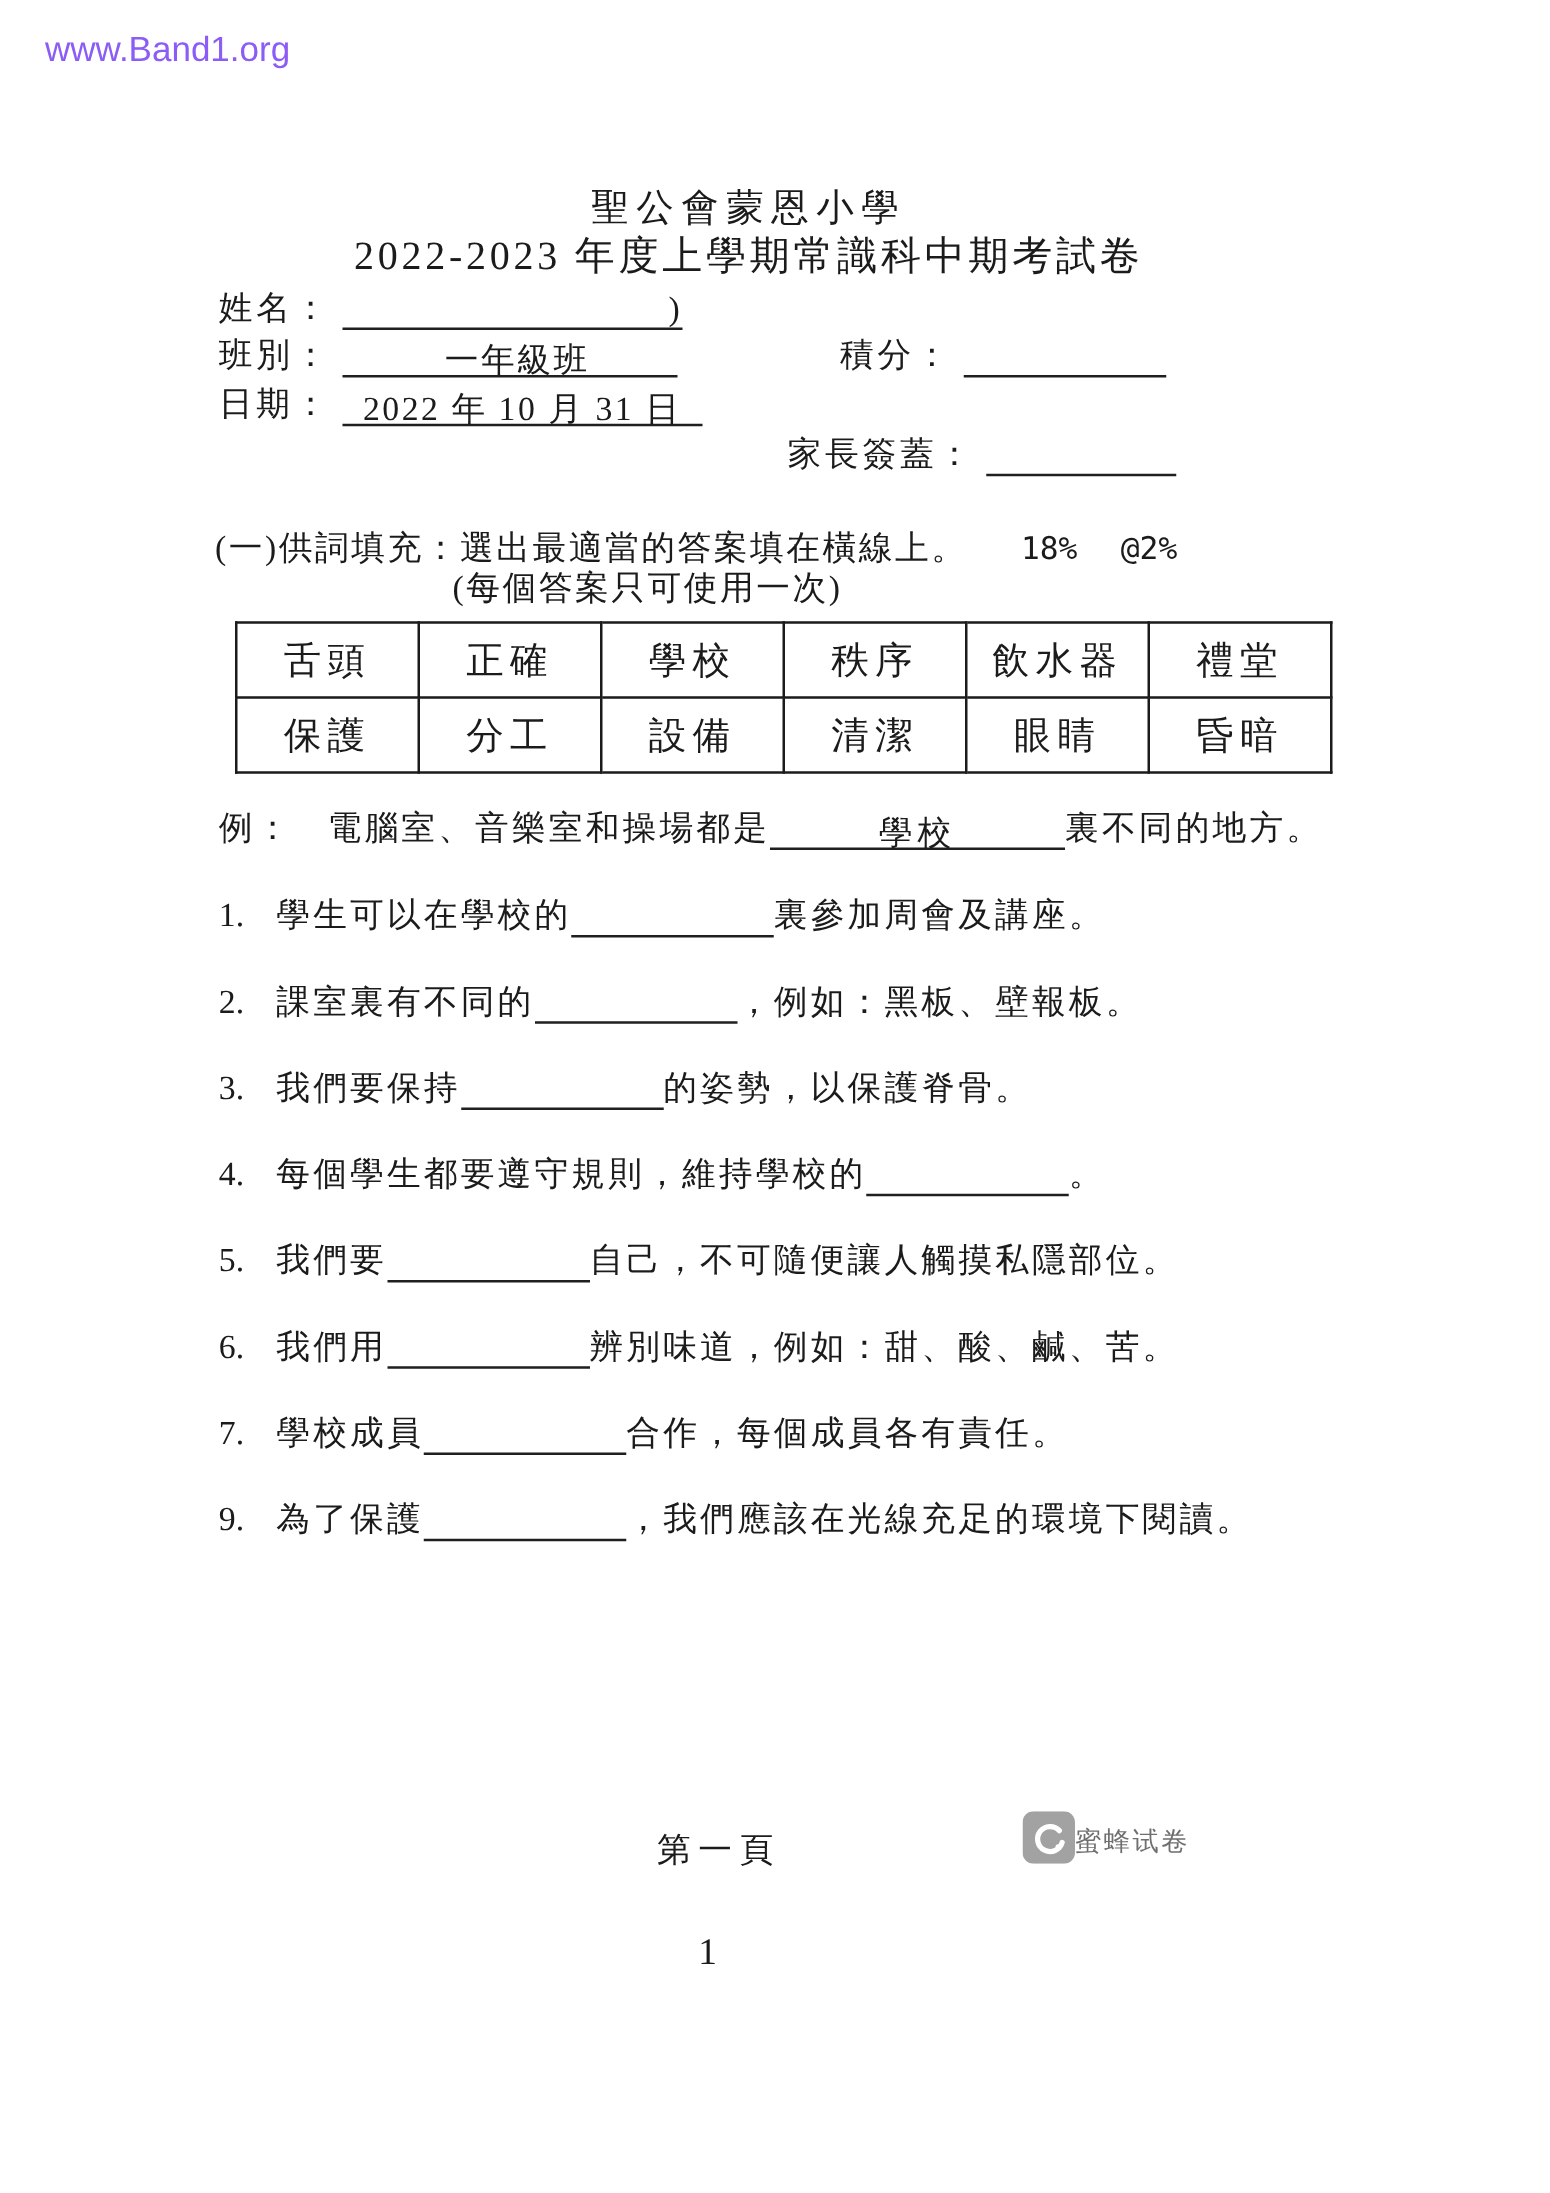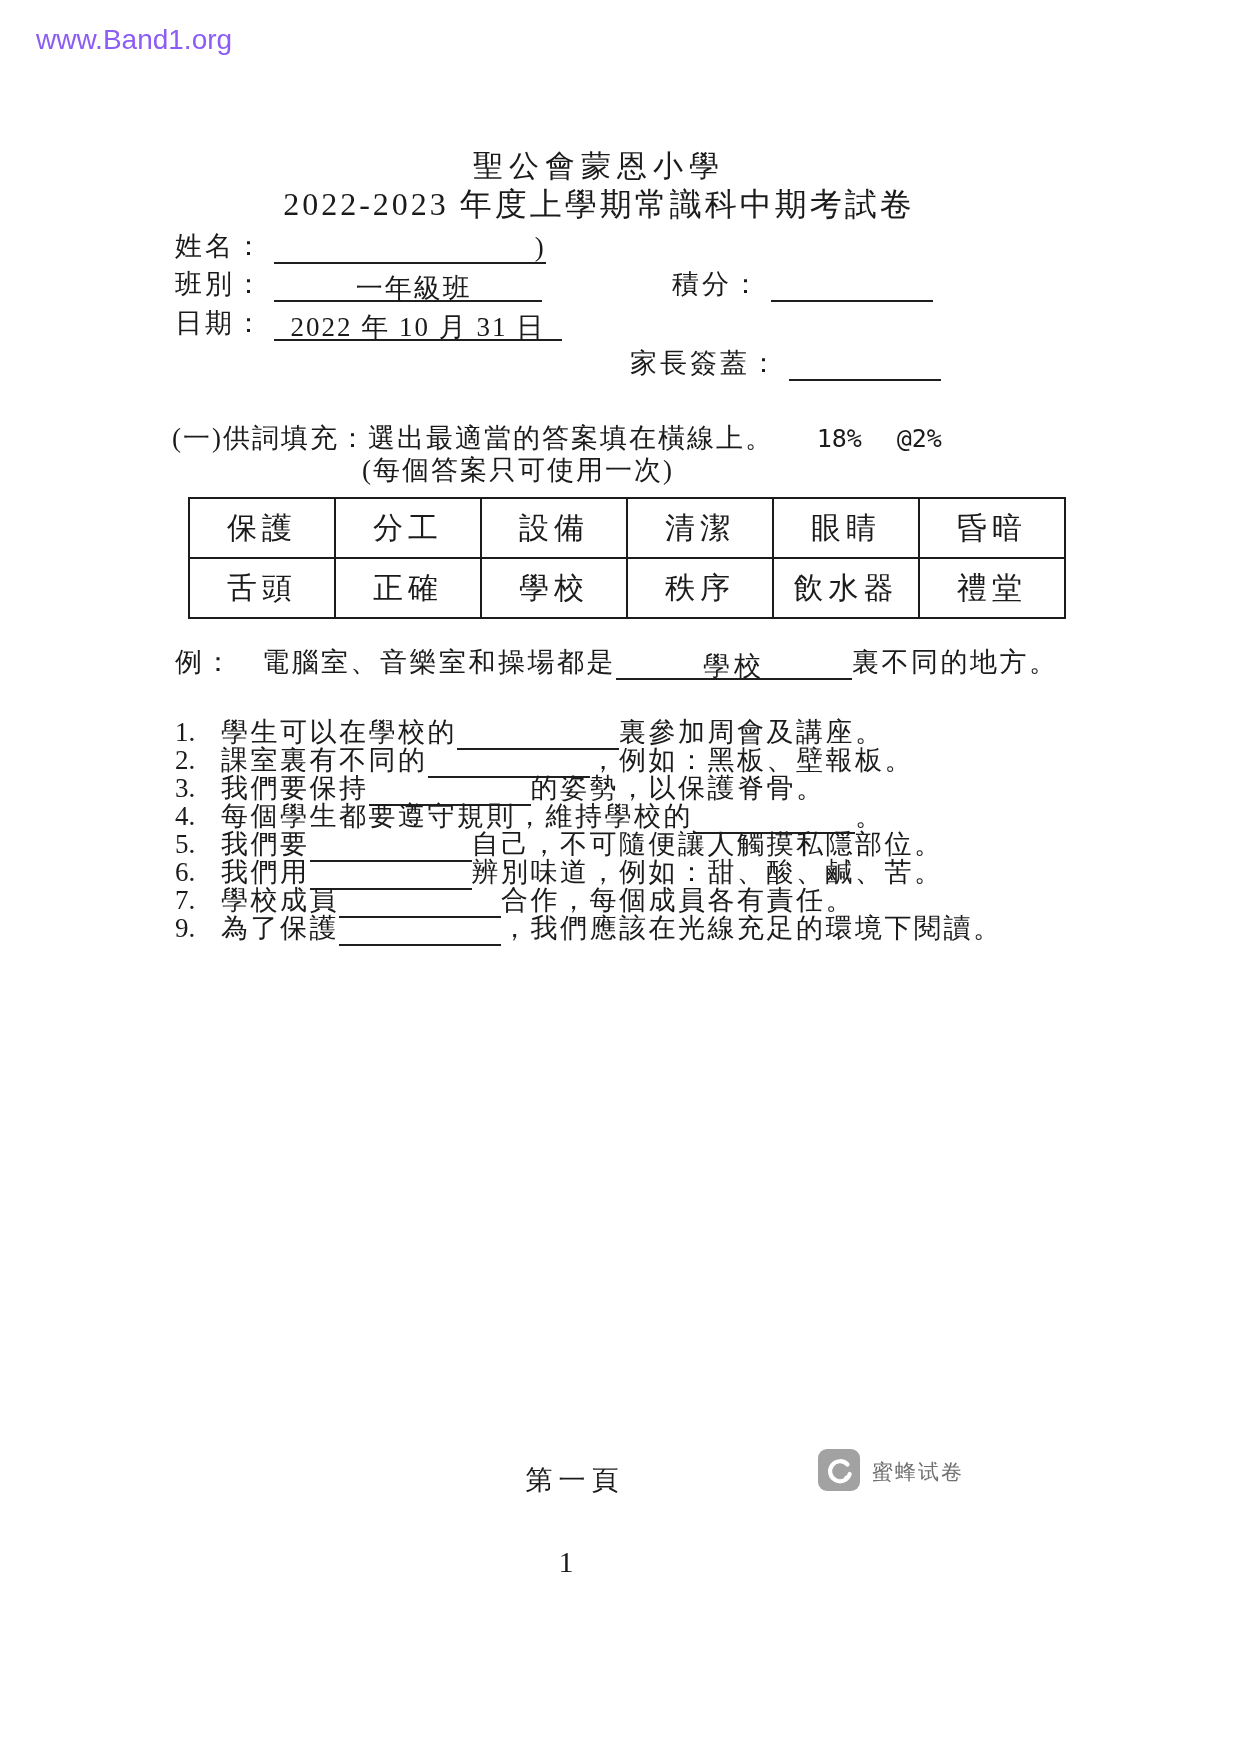--- a/index.html
+++ b/index.html
@@ -41,27 +41,27 @@
   }
   table.word-bank td {
     border:2.5px solid #1b1b1b; width:142px; height:56px;
     text-align:center; font-size:30px; letter-spacing:5px;
   }
 
   .example-row { position:absolute; left:175px; top:644px; font-size:27px; letter-spacing:2.5px; white-space:nowrap; }
   .example-row .ex-label { margin-right:28px; }
   .example-blank { width:236px; text-align:center; letter-spacing:4px; }
 
-  .questions { position:absolute; left:175px; top:714px; display:flex; flex-direction:column; }
+  .questions { position:absolute; left:175px; top:714px; display:flex; flex-direction:column; gap:41px; }
   .q { font-size:27px; letter-spacing:2.5px; white-space:nowrap; height:28px; }
   .qnum { display:inline-block; width:46px; letter-spacing:0; }
   .qblank { width:162px; }
 
   .footer-page-label { position:absolute; left:0; top:1462px; width:1150px; text-align:center; font-size:27px; letter-spacing:6px; }
-  .brand { position:absolute; left:818px; top:1449px; display:flex; align-items:center; gap:12px; }
+  .brand { position:absolute; left:818px; top:1449px; display:flex; align-items:center; }
   .brand-text { font-size:21px; color:#6f6f6f; letter-spacing:2px; font-family:"Liberation Sans", sans-serif; }
   .page-number { position:absolute; left:0; top:1545px; width:1132px; text-align:center; font-size:30px; }
 </style>
 </head>
 <body>
 
 <div class="page">
 
   <div class="watermark">www.Band1.org</div>
 
@@ -98,34 +98,34 @@
   <div class="section-heading">
     <span>(一)供詞填充：選出最適當的答案填在橫線上。</span>
     <span class="marks marks-total">18%</span>
     <span class="marks marks-each">@2%</span>
   </div>
   <div class="section-note">(每個答案只可使用一次)</div>
 
   <table class="word-bank">
     <tbody>
         <tr>
+          <td>舌頭</td>
+          <td>正確</td>
+          <td>學校</td>
+          <td>秩序</td>
+          <td>飲水器</td>
+          <td>禮堂</td>
+        </tr>
+        <tr>
           <td>保護</td>
           <td>分工</td>
           <td>設備</td>
           <td>清潔</td>
           <td>眼睛</td>
           <td>昏暗</td>
-        </tr>
-        <tr>
-          <td>舌頭</td>
-          <td>正確</td>
-          <td>學校</td>
-          <td>秩序</td>
-          <td>飲水器</td>
-          <td>禮堂</td>
         </tr>
       </tbody>
   </table>
 
   <div class="example-row">
     <span class="ex-label">例：</span><span>電腦室、音樂室和操場都是</span><span class="blank example-blank"><span>學校</span></span><span>裏不同的地方。</span>
   </div>
 
   <div class="questions">
       <div class="q"><span class="qnum">1.</span><span>學生可以在學校的</span><span class="blank qblank"></span><span>裏參加周會及講座。</span></div>

